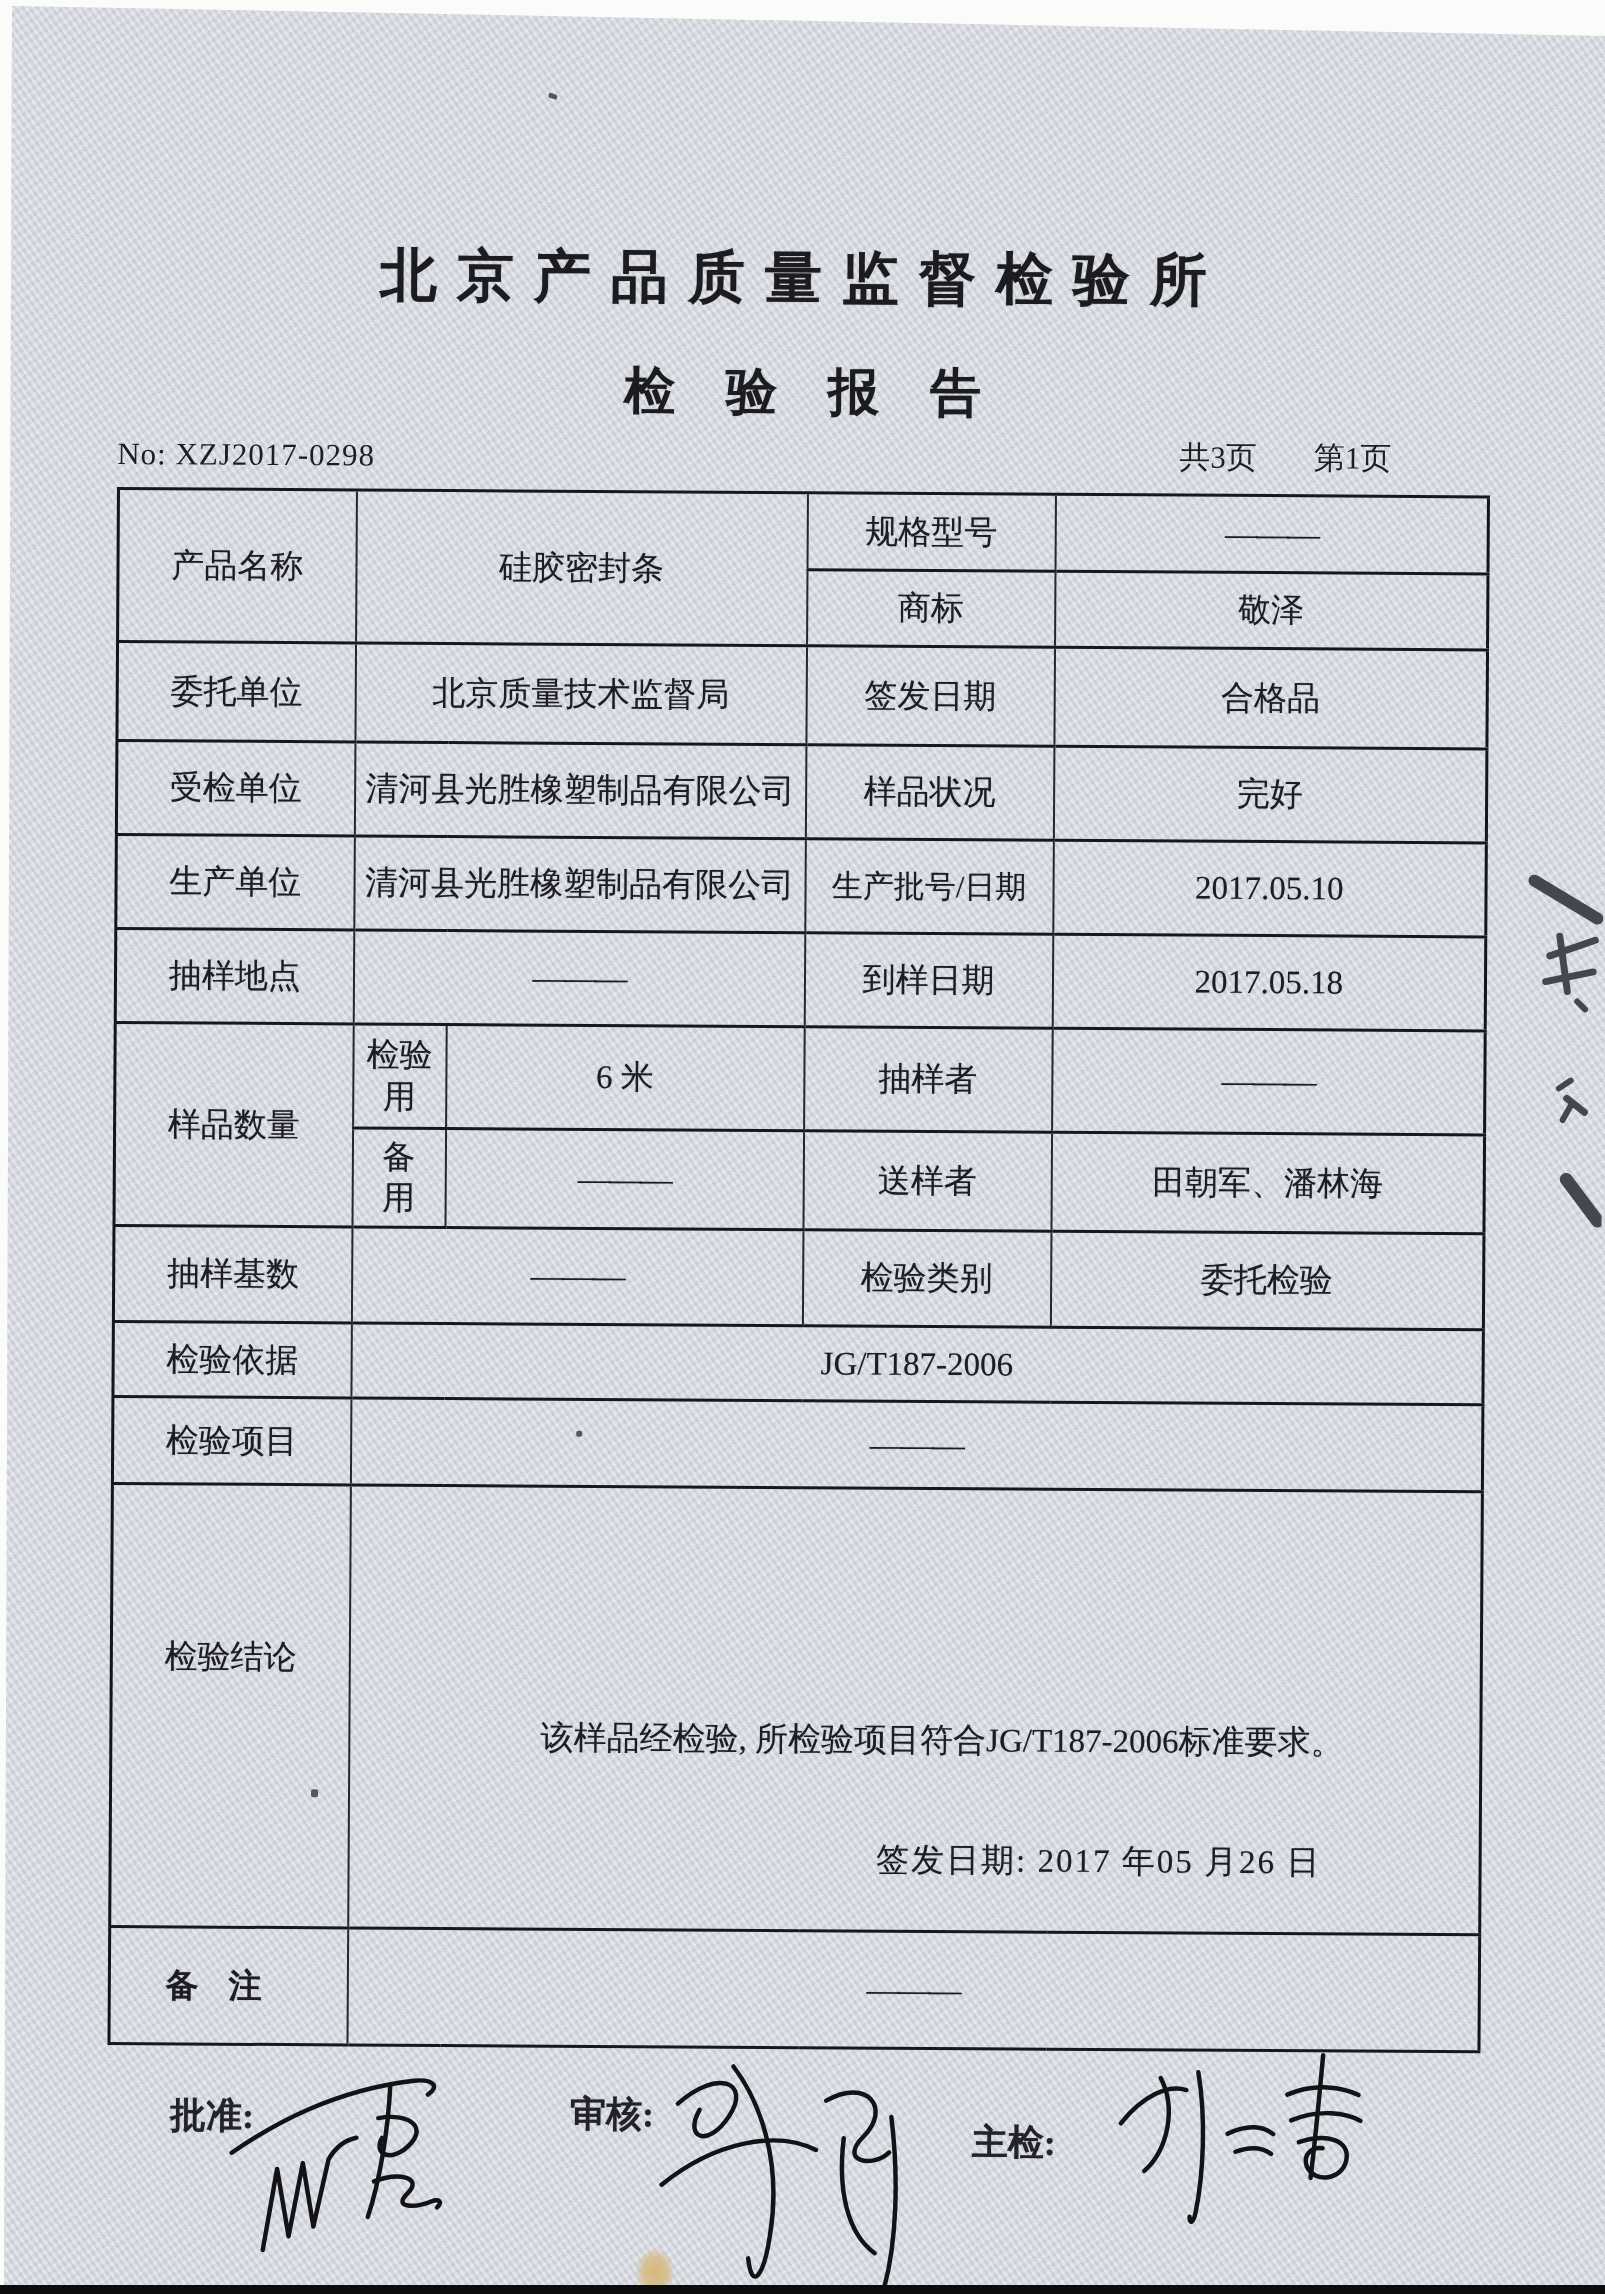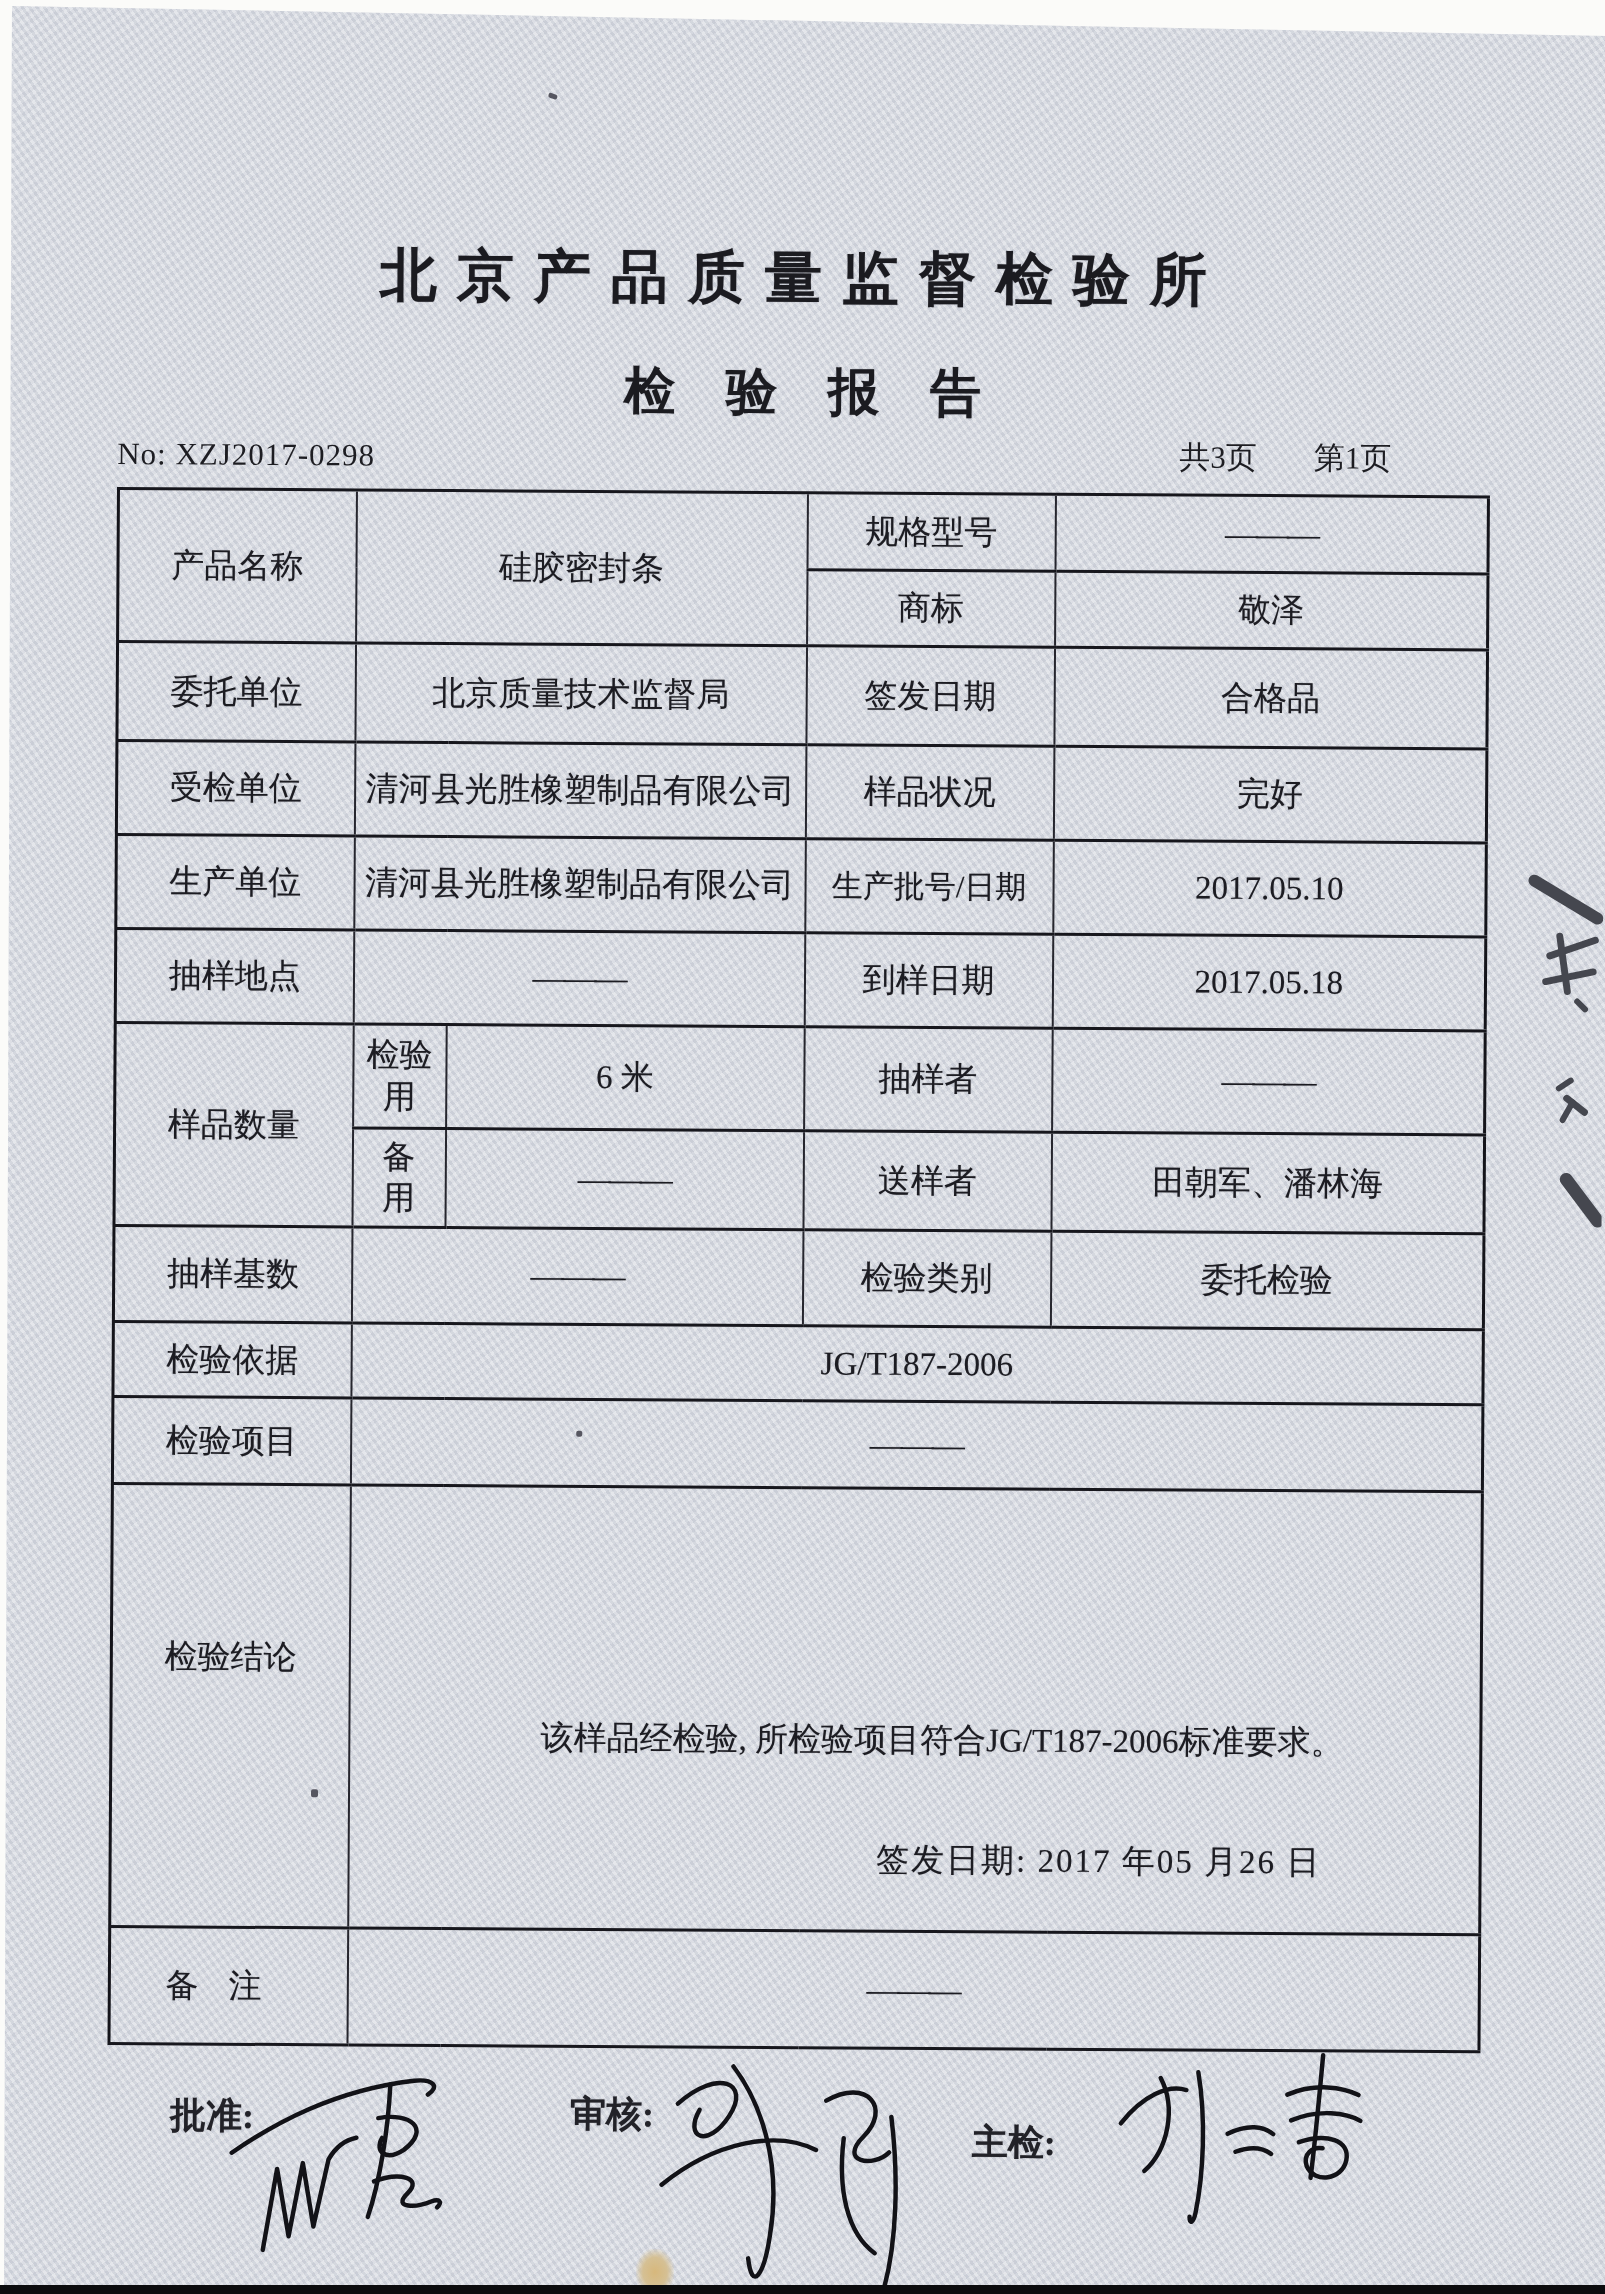--- a/index.html
+++ b/index.html
@@ -56,21 +56,21 @@
   table.report td{
     border-left:2px solid #26262e;border-right:2px solid #26262e;
     border-top:3px solid #17171d;border-bottom:3px solid #17171d;
     font-size:33px;text-align:center;vertical-align:middle;
     padding:0 4px;color:#1c1c22;text-shadow:0 0 1px rgba(30,30,40,.45);
     overflow:hidden;
   }
   td.lbl{text-align:left;padding-left:26px;}
   td.sub{white-space:pre-line;line-height:1.25;padding:0 6px;margin-left:18px;}
   .dash{letter-spacing:-2px;}
-  .remarks-lbl{letter-spacing:30px;}
+  .remarks-lbl{letter-spacing:30px;font-weight:bold;}
   td.concl{vertical-align:top;text-align:left;position:relative;}
   .conclusion-text{margin:61px 0 0 55px;font-size:33px;}
   .issue-date{position:absolute;left:527px;top:348px;font-size:33px;letter-spacing:2px;}
   
   .sig-label{position:absolute;font-size:36px;font-weight:600;color:#222228;text-shadow:0 0 1px rgba(30,30,40,.5);}
   .sig-svg{position:absolute;}
   .sig-svg path{fill:none;stroke:#121217;stroke-width:4.5;stroke-linecap:round;stroke-linejoin:round;}
   
   .edge-stamp{position:absolute;right:0;top:844px;width:87px;height:396px;overflow:hidden;}
   .edge-stamp path{fill:none;stroke:#45474f;stroke-linecap:round;}

